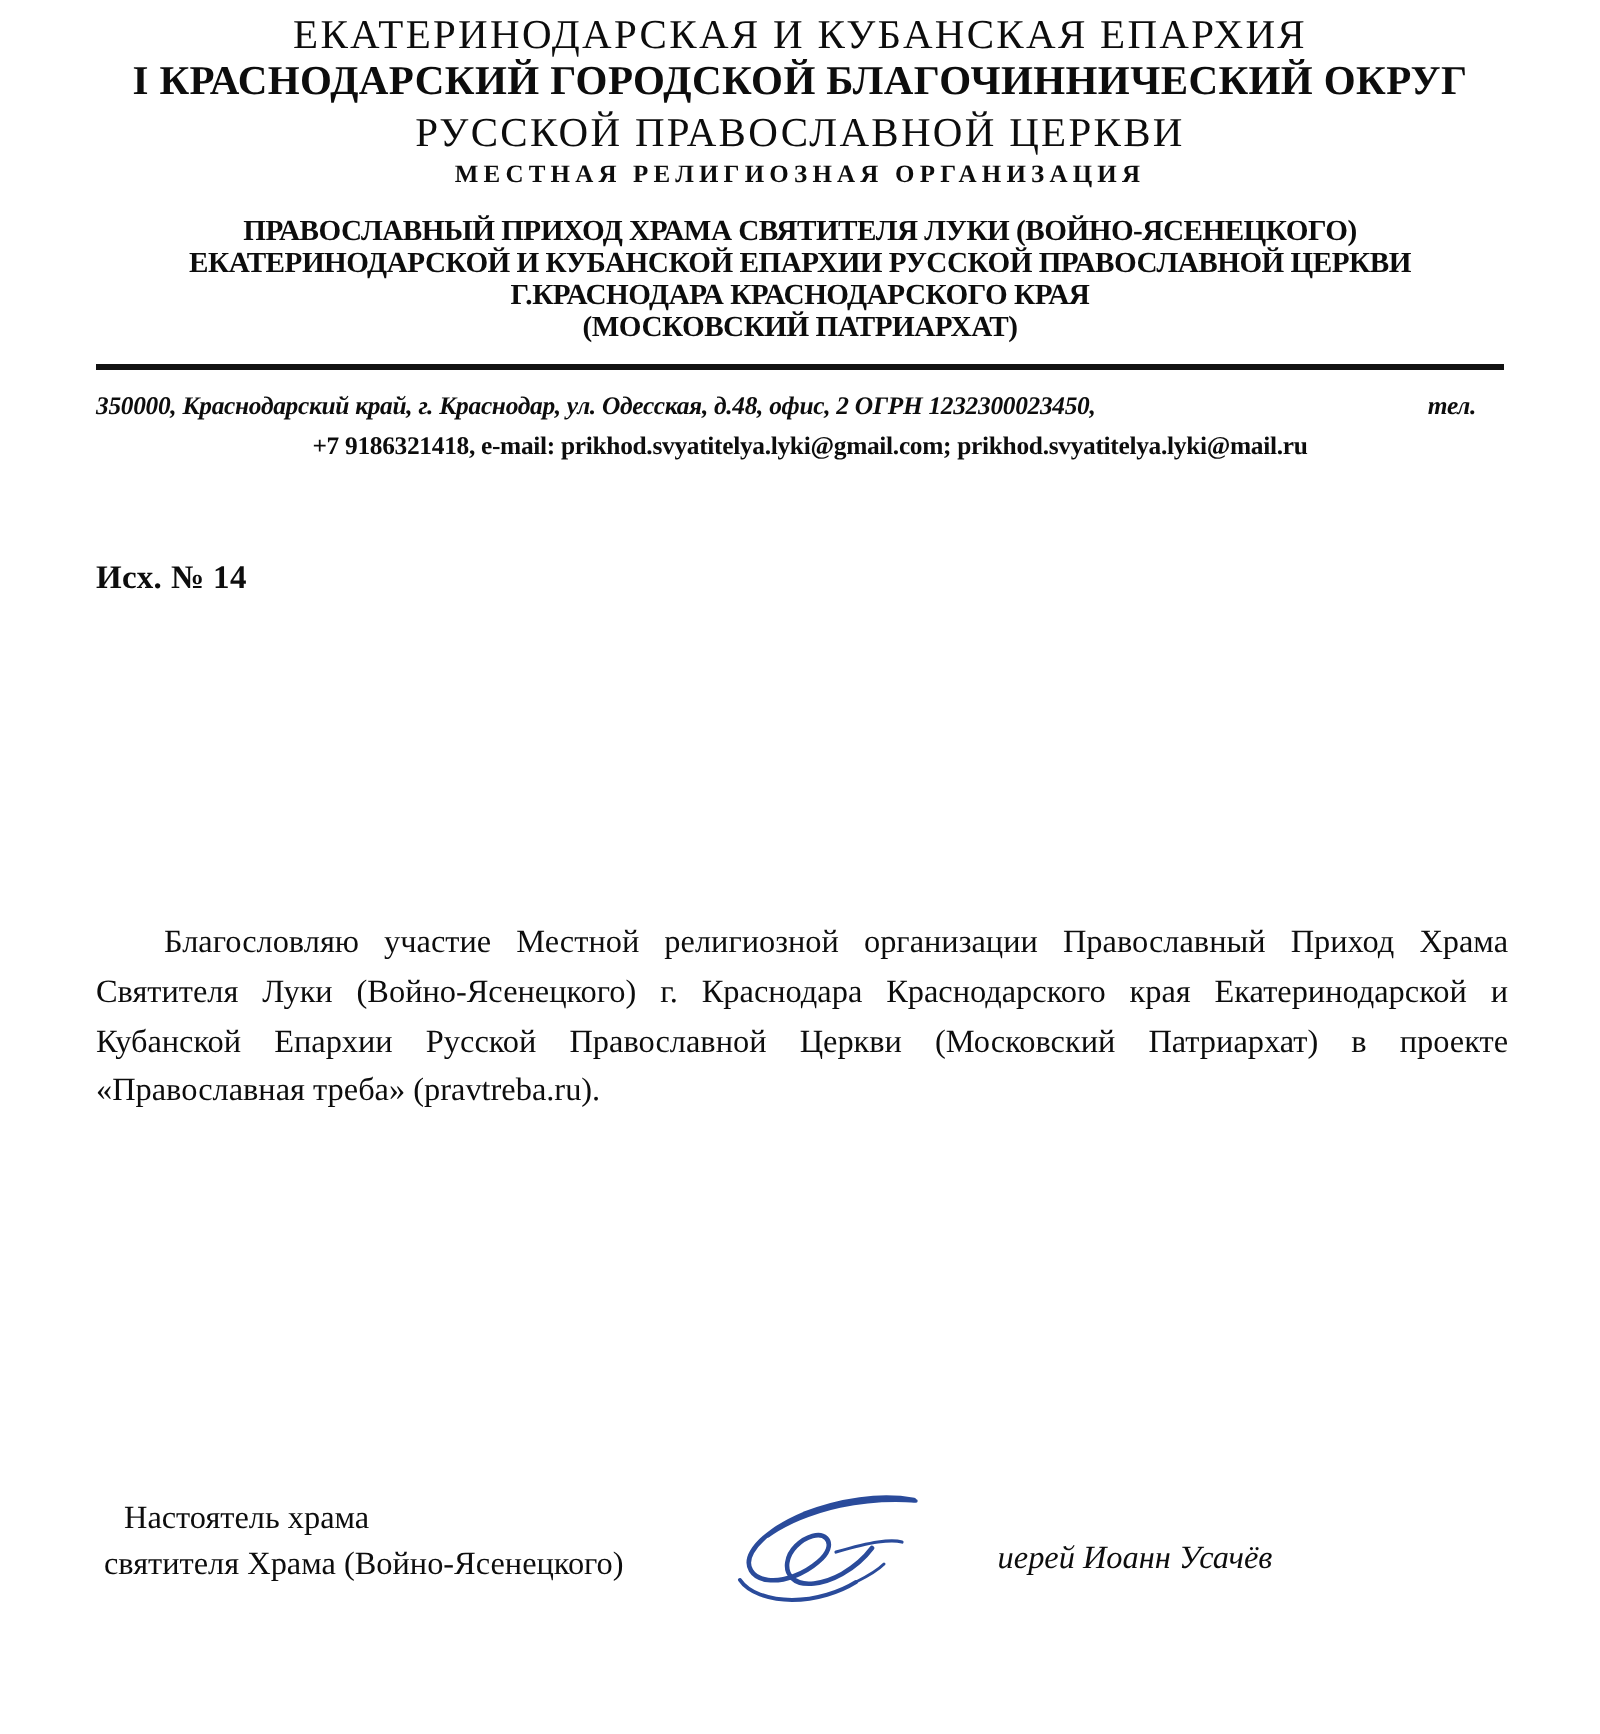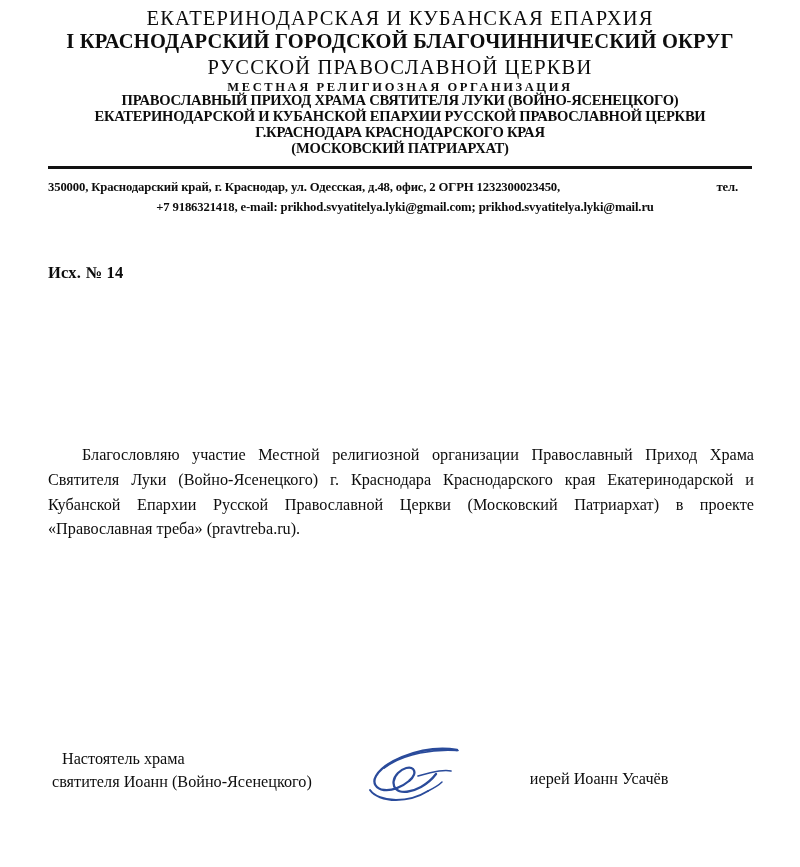--- a/index.html
+++ b/index.html
@@ -49,21 +49,21 @@
     font-size: 20.5px;
     font-weight: 700;
     letter-spacing: 0.2px;
     margin-bottom: 5px;
   }
 
   .lh-4 {
     font-size: 12.5px;
     font-weight: 700;
     letter-spacing: 2.6px;
-    margin-bottom: 0;
+    margin-bottom: 16px;
   }
 
   .lh-5,
   .lh-6,
   .lh-7,
   .lh-8 {
     font-size: 14.6px;
     font-weight: 700;
     letter-spacing: -0.25px;
     margin-bottom: 1px;
@@ -87,20 +87,21 @@
     font-size: 12.7px;
     font-weight: 700;
     line-height: 1.55;
     text-align: center;
     letter-spacing: -0.15px;
   }
   .contacts .row1 {
     display: block;
     text-align: left;
     padding-left: 2px;
+    font-style: italic;
   }
   .contacts .tel-tail {
     float: right;
     padding-right: 16px;
     text-align: center;
   }
   .contacts .row2 {
     display: block;
     clear: both;
     text-align: center;
@@ -154,23 +155,24 @@
     flex: 0 0 auto;
     margin-left: 50px;
     margin-top: -4px;
     width: 112px;
     height: 62px;
   }
   .sig-mark svg { display: block; width: 112px; height: 62px; }
 
   .sig-name {
     font-size: 16.2px;
-    margin-left: 56px;
+    margin-left: 25px;
     margin-top: 22px;
     white-space: nowrap;
+    font-style: italic;
   }
 </style>
 </head>
 <body>
 
 <div class="page">
 
   <header class="letterhead">
     <div class="lh-line lh-1">ЕКАТЕРИНОДАРСКАЯ И КУБАНСКАЯ  ЕПАРХИЯ</div>
     <div class="lh-line lh-3">I КРАСНОДАРСКИЙ  ГОРОДСКОЙ БЛАГОЧИННИЧЕСКИЙ ОКРУГ</div>
@@ -197,21 +199,21 @@
   <div class="refno">Исх. № 14</div>
 
   <div class="body-block">
     <p>Благословляю участие Местной религиозной организации Православный Приход Храма Святителя Луки (Войно-Ясенецкого) г. Краснодара Краснодарского края Екатеринодарской и Кубанской Епархии Русской Православной Церкви (Московский Патриархат) в проекте «Православная треба» (pravtreba.ru).</p>
   </div>
 
   <div class="signature-block">
 
     <div class="sig-title">
       <span class="l1">Настоятель храма</span>
-      <span class="l2">святителя Иоанн (Войно-Ясенецкого)</span>
+      <span class="l2">святителя Храма (Войно-Ясенецкого)</span>
     </div>
 
     <div class="sig-mark">
       <svg viewBox="0 0 112 62" xmlns="http://www.w3.org/2000/svg" fill="none" stroke="#2a4b9b" stroke-linecap="round" stroke-linejoin="round">
         <path d="M95 6 C78 3 58 6 40 13 C28 18 18 25 14 32
                  C10 39 14 45 22 46 C30 47 40 43 47 37
                  C52 33 54 28 51 25 C48 22 41 24 36 29
                  C31 34 30 41 34 45 C39 50 50 48 59 43
                  C66 39 71 34 74 30" stroke-width="2.3"></path>
         <path d="M22 24 C30 18 44 12 58 9 C70 6.5 82 5.5 96 6.5" stroke-width="1.7"></path>

